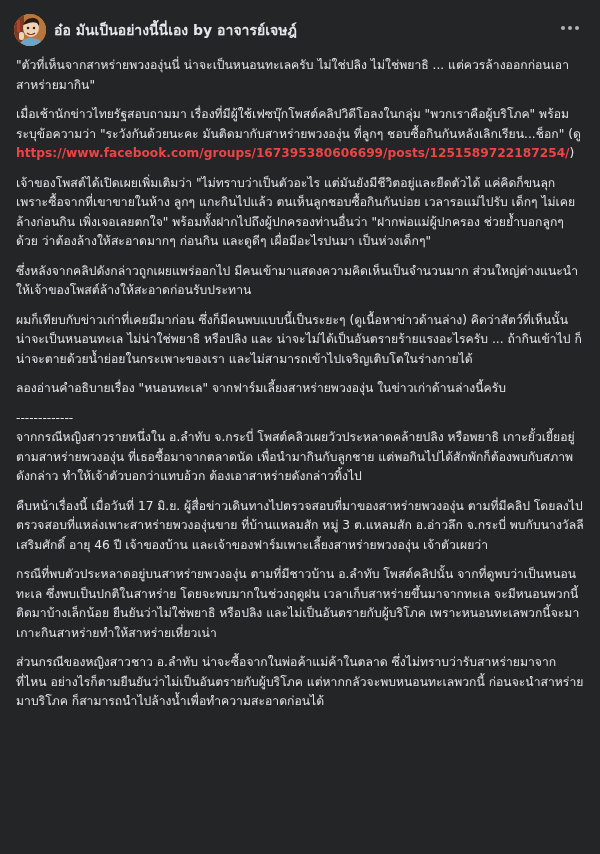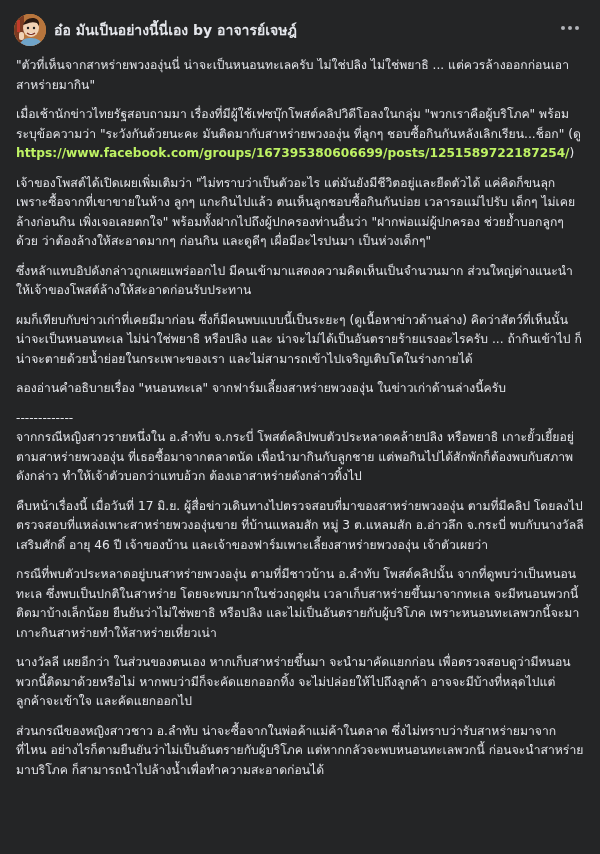--- a/index.html
+++ b/index.html
@@ -88,21 +88,21 @@
       line-height: 19.5px;
       color: #e4e6eb;
     }
     .post-body p {
       margin: 0 0 10px 0;
       word-wrap: break-word;
     }
     .post-body p.tight { margin-bottom: 0; }
     .inline-link-bold {
       font-weight: bold;
-      color: #bef264;
+      color: #ef4444;
     }
   </style>
 </head>
 <body>
 
 <div class="post">
 
   <div class="post-header">
     <div class="avatar">
       <svg width="32" height="32" viewBox="0 0 32 32">
@@ -125,25 +125,24 @@
       <span class="d"></span>
       <span class="d"></span>
       <span class="d"></span>
     </div>
   </div>
 
   <div class="post-body">
     <p>"ตัวที่เห็นจากสาหร่ายพวงองุ่นนี่ น่าจะเป็นหนอนทะเลครับ ไม่ใช่ปลิง ไม่ใช่พยาธิ ... แต่ควรล้างออกก่อนเอาสาหร่ายมากิน"</p>
     <p><span>เมื่อเช้านักข่าวไทยรัฐสอบถามมา เรื่องที่มีผู้ใช้เฟซบุ๊กโพสต์คลิปวิดีโอลงในกลุ่ม "พวกเราคือผู้บริโภค" พร้อมระบุข้อความว่า "ระวังกันด้วยนะคะ มันติดมากับสาหร่ายพวงองุ่น ที่ลูกๆ ชอบซื้อกินกันหลังเลิกเรียน...ช็อก"  (ดู </span><span class="inline-link-bold">https://www.facebook.com/groups/167395380606699/posts/1251589722187254/</span><span>)</span></p>
     <p>เจ้าของโพสต์ได้เปิดเผยเพิ่มเติมว่า "ไม่ทราบว่าเป็นตัวอะไร แต่มันยังมีชีวิตอยู่และยืดตัวได้ แค่คิดก็ขนลุก เพราะซื้อจากที่เขาขายในห้าง ลูกๆ แกะกินไปแล้ว ตนเห็นลูกชอบซื้อกินกันบ่อย เวลารอแม่ไปรับ เด็กๆ ไม่เคยล้างก่อนกิน เพิ่งเจอเลยตกใจ" พร้อมทั้งฝากไปถึงผู้ปกครองท่านอื่นว่า "ฝากพ่อแม่ผู้ปกครอง ช่วยย้ำบอกลูกๆ ด้วย ว่าต้องล้างให้สะอาดมากๆ ก่อนกิน และดูดีๆ เผื่อมีอะไรปนมา เป็นห่วงเด็กๆ"</p>
-    <p>ซึ่งหลัาแทบอิปดังกล่าวถูกเผยแพร่ออกไป มีคนเข้ามาแสดงความคิดเห็นเป็นจำนวนมาก ส่วนใหญ่ต่างแนะนำให้เจ้าของโพสต์ล้างให้สะอาดก่อนรับประทาน</p>
+    <p>ซึ่งหลังจากคลิปดังกล่าวถูกเผยแพร่ออกไป มีคนเข้ามาแสดงความคิดเห็นเป็นจำนวนมาก ส่วนใหญ่ต่างแนะนำให้เจ้าของโพสต์ล้างให้สะอาดก่อนรับประทาน</p>
     <p>ผมก็เทียบกับข่าวเก่าที่เคยมีมาก่อน ซึ่งก็มีคนพบแบบนี้เป็นระยะๆ (ดูเนื้อหาข่าวด้านล่าง) คิดว่าสัตว์ที่เห็นนั้น น่าจะเป็นหนอนทะเล ไม่น่าใช่พยาธิ หรือปลิง และ น่าจะไม่ได้เป็นอันตรายร้ายแรงอะไรครับ ... ถ้ากินเข้าไป ก็น่าจะตายด้วยน้ำย่อยในกระเพาะของเรา และไม่สามารถเข้าไปเจริญเติบโตในร่างกายได้</p>
     <p>ลองอ่านคำอธิบายเรื่อง "หนอนทะเล" จากฟาร์มเลี้ยงสาหร่ายพวงองุ่น ในข่าวเก่าด้านล่างนี้ครับ</p>
     <p class="tight">-------------</p>
-    <p>จากกรณีหญิงสาวรายหนึ่งใน อ.ลำทับ จ.กระบี่ โพสต์คลิปพบตัวประหลาดคล้ายปลิง หรือพยาธิ เกาะยั้วเยี้ยอยู่ตามสาหร่ายพวงองุ่น ที่เธอซื้อมาจากตลาดนัด เพื่อนำมากินกับลูกชาย แต่พอกินไปได้สักพักก็ต้องพบกับสภาพดังกล่าว ทำให้เจ้าตัวบอกว่าแทบอ้วก ต้องเอาสาหร่ายดังกล่าวทิ้งไป</p>
+    <p>จากกรณีหญิงสาวรายหนึ่งใน อ.ลำทับ จ.กระบี่ โพสต์คลิวเผยวัวประหลาดคล้ายปลิง หรือพยาธิ เกาะยั้วเยี้ยอยู่ตามสาหร่ายพวงองุ่น ที่เธอซื้อมาจากตลาดนัด เพื่อนำมากินกับลูกชาย แต่พอกินไปได้สักพักก็ต้องพบกับสภาพดังกล่าว ทำให้เจ้าตัวบอกว่าแทบอ้วก ต้องเอาสาหร่ายดังกล่าวทิ้งไป</p>
     <p>คืบหน้าเรื่องนี้ เมื่อวันที่ 17 มิ.ย. ผู้สื่อข่าวเดินทางไปตรวจสอบที่มาของสาหร่ายพวงองุ่น ตามที่มีคลิป โดยลงไปตรวจสอบที่แหล่งเพาะสาหร่ายพวงองุ่นขาย ที่บ้านแหลมสัก หมู่ 3 ต.แหลมสัก อ.อ่าวลึก จ.กระบี่ พบกับนางวัลลี เสริมศักดิ์ อายุ 46 ปี เจ้าของบ้าน และเจ้าของฟาร์มเพาะเลี้ยงสาหร่ายพวงองุ่น เจ้าตัวเผยว่า</p>
     <p>กรณีที่พบตัวประหลาดอยู่บนสาหร่ายพวงองุ่น ตามที่มีชาวบ้าน อ.ลำทับ โพสต์คลิปนั้น จากที่ดูพบว่าเป็นหนอนทะเล ซึ่งพบเป็นปกติในสาหร่าย โดยจะพบมากในช่วงฤดูฝน เวลาเก็บสาหร่ายขึ้นมาจากทะเล จะมีหนอนพวกนี้ติดมาบ้างเล็กน้อย ยืนยันว่าไม่ใช่พยาธิ หรือปลิง และไม่เป็นอันตรายกับผู้บริโภค เพราะหนอนทะเลพวกนี้จะมาเกาะกินสาหร่ายทำให้สาหร่ายเหี่ยวเน่า</p>
-    <p>นางวัลลี เผยอีกว่า ในส่วนของตนเอง หากเก็บสาหร่ายขึ้นมา จะนำมาคัดแยกก่อน เพื่อตรวจสอบดูว่ามีหนอนพวกนี้ติดมาด้วยหรือไม่ หากพบว่ามีก็จะคัดแยกออกทิ้ง จะไม่ปล่อยให้ไปถึงลูกค้า อาจจะมีบ้างที่หลุดไปแต่ลูกค้าจะเข้าใจ และคัดแยกออกไป</p>
     <p>ส่วนกรณีของหญิงสาวชาว อ.ลำทับ น่าจะซื้อจากในพ่อค้าแม่ค้าในตลาด ซึ่งไม่ทราบว่ารับสาหร่ายมาจากที่ไหน อย่างไรก็ตามยืนยันว่าไม่เป็นอันตรายกับผู้บริโภค แต่หากกลัวจะพบหนอนทะเลพวกนี้ ก่อนจะนำสาหร่ายมาบริโภค ก็สามารถนำไปล้างน้ำเพื่อทำความสะอาดก่อนได้</p>
 
   </div>
 
 </div>
 
 </body></html>

